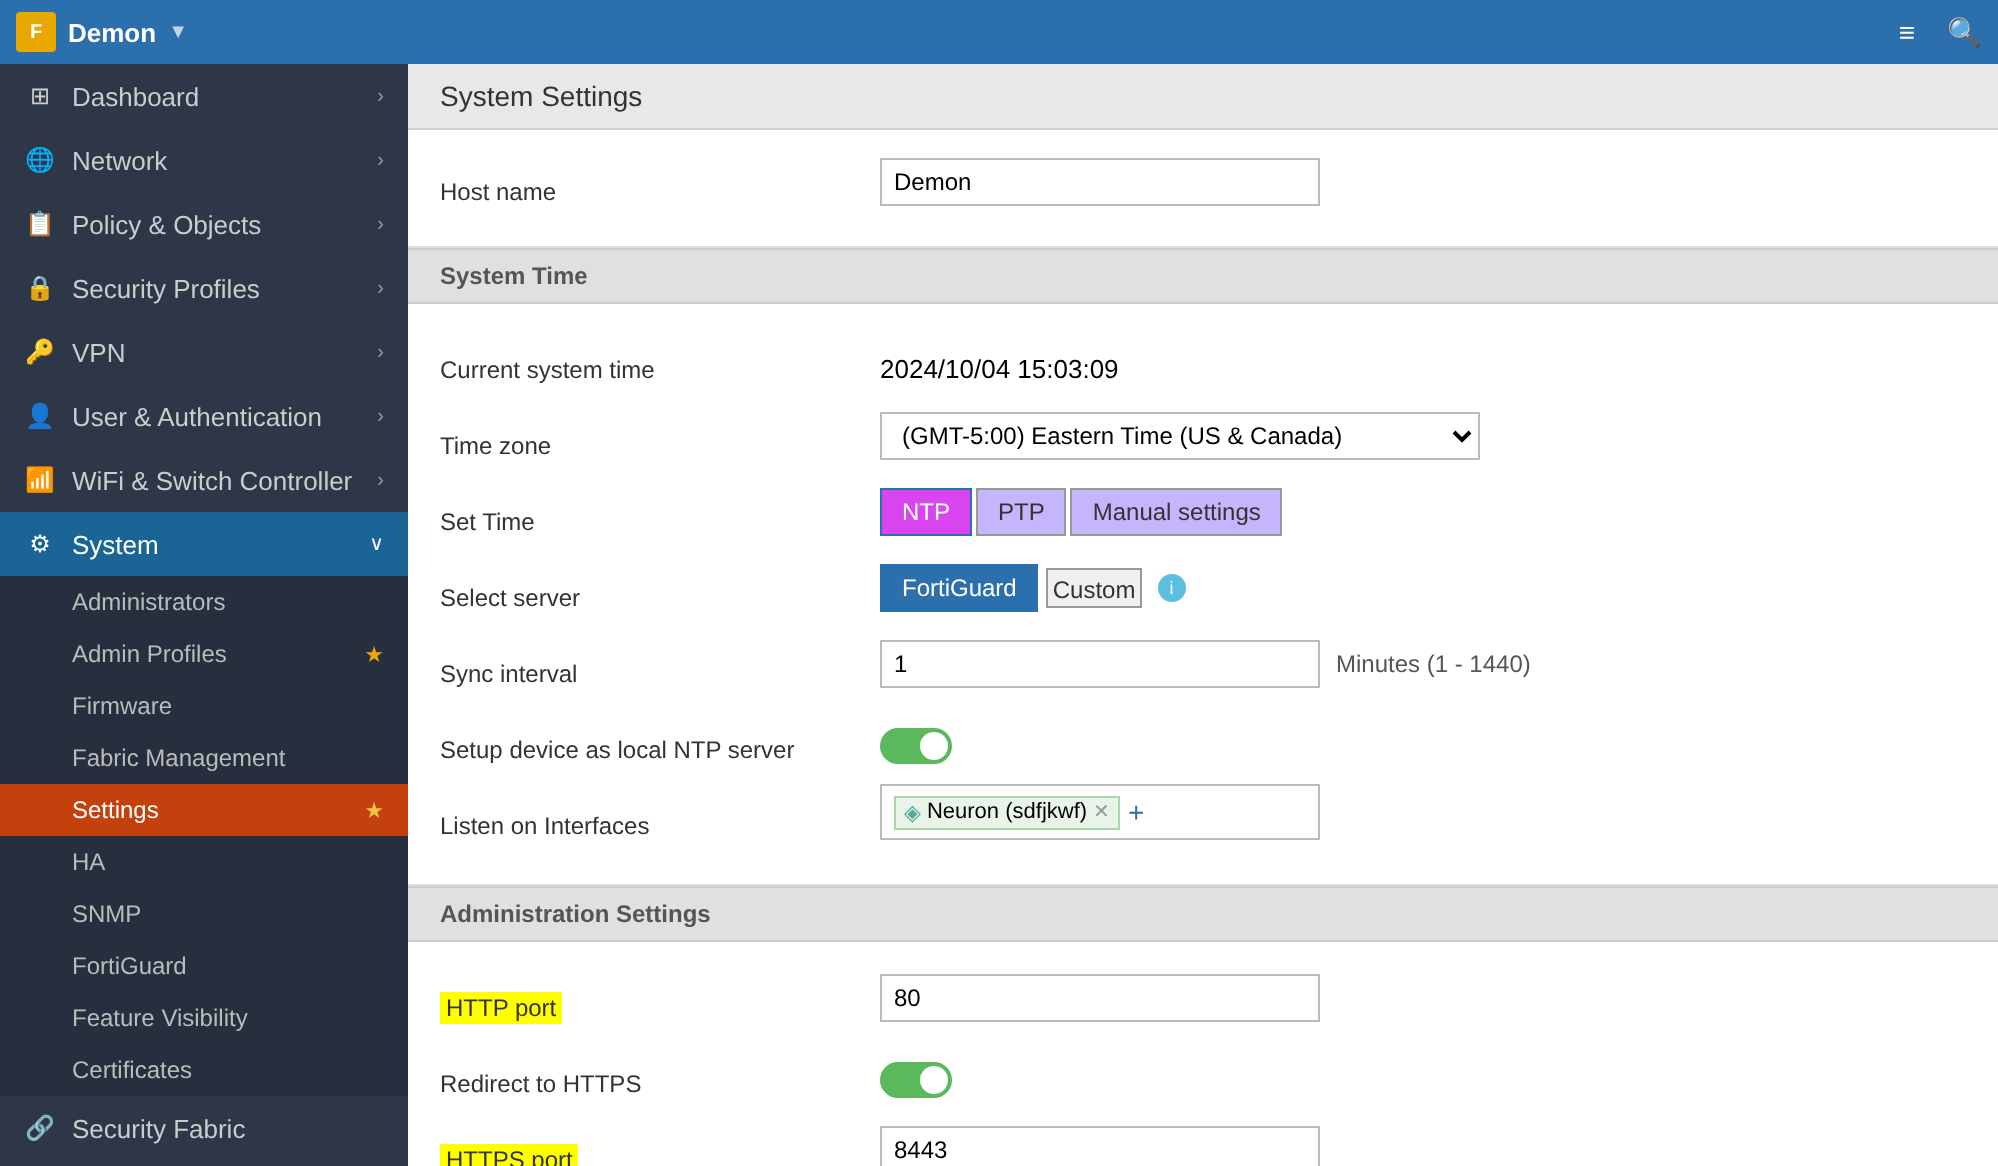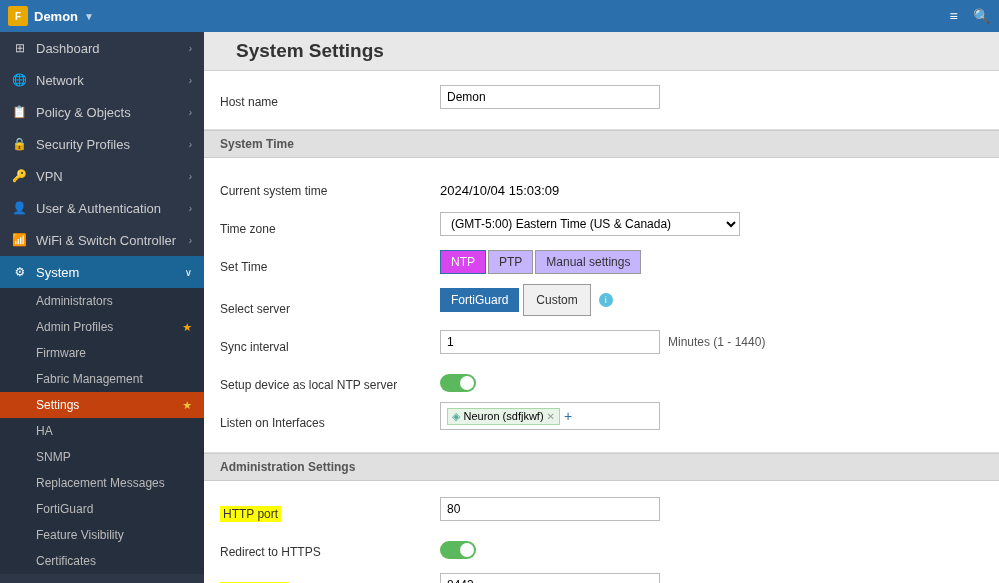--- a/index.html
+++ b/index.html
@@ -25,40 +25,40 @@
     .sidebar-chevron { font-size: 10px; color: #999; }
     .sidebar-sub { background: #252f3d; }
     .sidebar-sub-item { padding: 6px 12px 6px 36px; cursor: pointer; color: #bbb; font-size: 12px; }
     .sidebar-sub-item.active { color: white; background: #1a5276; }
     .sidebar-sub-item-star { display: flex; align-items: center; justify-content: space-between; }
     .star-icon { color: #999; font-size: 11px; }
     .star-icon.active { color: #f0a500; }
 
     
     .content { flex: 1; overflow-y: auto; background: #f5f5f5; }
-    .content-header { background: #e8e8e8; padding: 8px 32px; border-bottom: 1px solid #d0d0d0; font-size: 19px; font-weight: bold; color: #333; }
+    .content-header { background: #e8e8e8; padding: 8px 16px; border-bottom: 1px solid #d0d0d0; font-size: 14px; font-weight: normal; color: #333; }
 
     
     .section-title { background: #e0e0e0; padding: 6px 16px; font-size: 12px; font-weight: bold; color: #555; border-top: 1px solid #ccc; border-bottom: 1px solid #ccc; }
 
     
     .form-area { padding: 12px 16px; background: white; }
     .form-row { display: flex; align-items: flex-end; margin-bottom: 10px; min-height: 28px; }
     .form-label { width: 220px; color: #333; font-size: 12px; flex-shrink: 0; }
     .form-value { flex: 1; }
     .form-input { border: 1px solid #bbb; padding: 3px 6px; font-size: 12px; height: 24px; width: 220px; }
     .form-input-wide { border: 1px solid #bbb; padding: 3px 6px; font-size: 12px; height: 24px; width: 220px; }
     .form-select { border: 1px solid #bbb; padding: 3px 6px; font-size: 12px; height: 24px; min-width: 300px; background: white; }
 
     
     .btn-group { display: flex; gap: 2px; }
     .btn { padding: 3px 10px; font-size: 12px; border: 1px solid #999; cursor: pointer; background: #c4b5fd; color: #333; height: 24px; }
     .btn.active { background: #d946ef; color: white; border-color: #2c6fad; }
     .btn-forti { padding: 3px 10px; font-size: 12px; background: #2c6fad; color: white; border: 1px solid #2c6fad; cursor: pointer; height: 24px; }
-    .btn-custom { padding: 3px 12px; font-size: 12px; background: #f0f0f0; color: #333; border: 1px solid #999; cursor: pointer; height: 32px; }
+    .btn-custom { padding: 3px 2px; font-size: 12px; background: #f0f0f0; color: #333; border: 1px solid #999; cursor: pointer; height: 20px; }
 
     
     .toggle { width: 36px; height: 18px; background: #5cb85c; border-radius: 9px; position: relative; cursor: pointer; }
     .toggle-knob { width: 14px; height: 14px; background: white; border-radius: 50%; position: absolute; top: 2px; right: 2px; }
 
     
     .tag-input-box { border: 1px solid #bbb; background: white; padding: 3px 6px; min-height: 28px; width: 220px; display: flex; flex-wrap: wrap; gap: 4px; align-items: center; }
     .tag { background: #e8f4e8; border: 1px solid #a8d8a8; padding: 1px 4px; font-size: 11px; display: flex; align-items: center; gap: 3px; }
     .tag-close { cursor: pointer; color: #999; font-size: 10px; }
     .tag-plus { color: #2c6fad; font-size: 14px; cursor: pointer; }
@@ -175,23 +175,20 @@
         <span>Settings</span>
         <span class="star-icon active" style="color:#f0c040;">★</span>
       </div>
       <div class="sidebar-sub-item">
         <span>HA</span>
       </div>
       <div class="sidebar-sub-item">
         <span>SNMP</span>
       </div>
       <div class="sidebar-sub-item">
-        <span>Replacement Messages</span>
-      </div>
-      <div class="sidebar-sub-item">
         <span>FortiGuard</span>
       </div>
       <div class="sidebar-sub-item">
         <span>Feature Visibility</span>
       </div>
       <div class="sidebar-sub-item">
         <span>Certificates</span>
       </div>
     </div>
 

